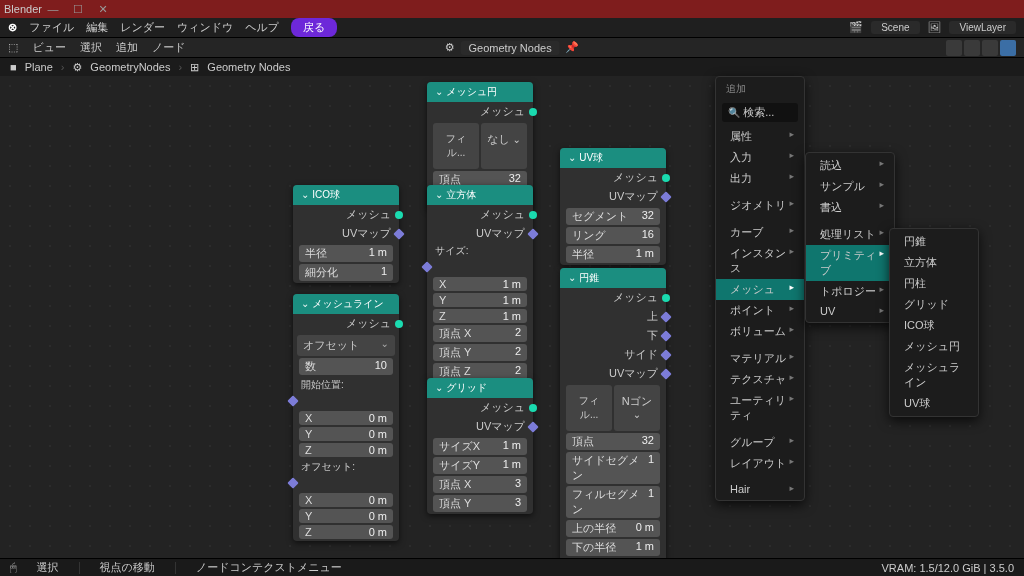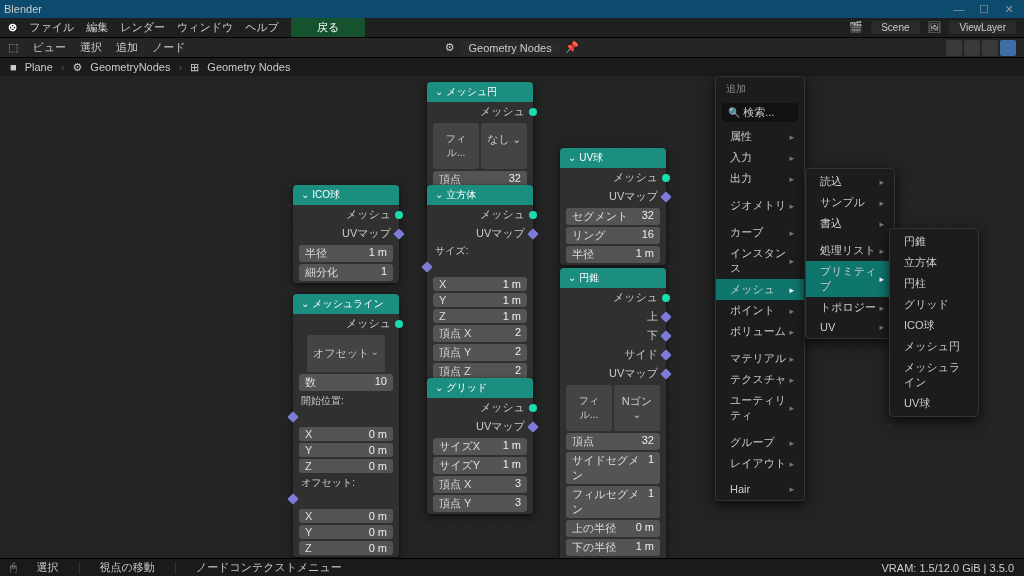--- a/index.html
+++ b/index.html
@@ -1,23 +1,23 @@
 <!DOCTYPE html>
 <html><head>
 <meta charset="utf-8">
 <style>
   *{box-sizing:border-box;margin:0;padding:0;font-family:sans-serif;font-size:11px;color:#ccc;user-select:none}
   body{background:#1b1b1b;width:1024px;height:576px;overflow:hidden;position:relative}
   
-  .titlebar{height:18px;background:#0c4a6e;display:flex;align-items:center;justify-content:space-between;padding:0 4px}
+  .titlebar{height:18px;background:#7f1d1d;display:flex;align-items:center;padding:0 4px}
   .titlebar .right span{display:inline-block;width:22px;text-align:center;color:#999}
   
   .menubar{height:20px;background:#1f1f1f;display:flex;align-items:center;gap:12px;padding:0 8px;border-bottom:1px solid #000}
   .menubar .logo{color:#fff;font-weight:bold}
-  .tab-active{background:#14532d;color:#fff;padding:2px 26px;border-radius:2px}
+  .tab-active{background:#6d28d9;color:#fff;padding:2px 12px;border-radius:8px}
   .menubar .right{margin-left:auto;display:flex;gap:8px;align-items:center}
   .scenebox{background:#2a2a2a;padding:1px 10px;border-radius:3px;font-size:10px}
   
   .toolbar{height:20px;background:#252525;display:flex;align-items:center;gap:14px;padding:0 8px;border-bottom:1px solid #000;font-size:10px;color:#aaa}
   .toolbar .center{position:absolute;left:50%;transform:translateX(-50%);display:flex;align-items:center;gap:6px}
   .pill{background:#2a2a2a;padding:1px 8px;border-radius:3px}
   .toolbar .right{margin-left:auto;display:flex;gap:2px}
   .ticon{width:16px;height:16px;background:#3a3a3a;border-radius:2px}
   .ticon.blue{background:#3b6ea5}
   
@@ -30,29 +30,29 @@
   .node-hdr::before{content:"⌄ ";opacity:.9}
   .row{display:flex;align-items:center;justify-content:space-between;padding:2px 8px;font-size:10px;position:relative;min-height:16px}
   .row.out{justify-content:flex-end}
   .sock{width:8px;height:8px;border-radius:50%;position:absolute;top:50%;transform:translateY(-50%)}
   .sock.r{right:-4px}.sock.l{left:-4px}
   .sock.geo{background:#1adbb0}
   .sock.vec{background:#7c7cd8;border-radius:1px;transform:translateY(-50%) rotate(45deg)}
   .field{background:#545454;border-radius:3px;padding:1px 6px;display:flex;justify-content:space-between;gap:4px;margin:2px 6px;font-size:10px}
   .field span:first-child{color:#ddd}
   .field span:last-child{color:#eee}
-  .drop{background:#444;border-radius:3px;padding:11px 6px;margin:2px 14px;font-size:10px;display:flex;justify-content:space-between}
+  .drop{background:#444;border-radius:3px;padding:3px 6px;margin:2px 4px;font-size:10px;display:flex;justify-content:space-between}
   .drop::after{content:"⌄";color:#aaa}
   .lbl{padding:1px 8px;font-size:10px;color:#ccc}
   .split{display:flex;gap:2px;margin:2px 6px}
   .split .half{flex:1;background:#444;border-radius:3px;padding:9px 6px;font-size:10px;text-align:center}
   
   .menu{position:absolute;background:#1c1c1c;border:1px solid #333;border-radius:4px;min-width:90px;padding:2px 0;box-shadow:0 4px 12px rgba(0,0,0,.7)}
   .menu-title{padding:3px 10px;font-size:10px;color:#888}
-  .menu-item{padding:3px 10px 3px 14px;font-size:10px;color:#ccc;display:flex;justify-content:space-between;align-items:center}
+  .menu-item{padding:3px 10px 3px 14px;font-size:10px;color:#ccc;display:flex;justify-content:space-between;align-items:flex-start}
   .menu-item.hl{background:#0f766e;color:#fff}
   .menu-item .arr{color:#777;font-size:9px}
   .menu-item.hl .arr{color:#fff}
   .search{margin:4px 6px 4px;background:#111;border-radius:3px;padding:2px 6px;font-size:10px;color:#777}
   
   .footer{position:absolute;bottom:0;left:0;right:0;height:18px;background:#1a1a1a;display:flex;align-items:center;padding:0 10px;gap:20px;font-size:10px;color:#888;border-top:1px solid #000}
   .footer .spacer{flex:1}
   .vline{width:1px;height:12px;background:#333}
 </style>
 </head>
@@ -409,21 +409,21 @@
         <span>レイアウト</span>
         <span class="arr">▸</span>
       </div>
     <div style="height:6px"></div>
     <div class="menu-item">
         <span>Hair</span>
         <span class="arr">▸</span>
       </div>
   </div>
 
-  <div class="menu" style="left:805px;top:92px;width:84px">
+  <div class="menu" style="left:805px;top:76px;width:84px">
     <div class="menu-item">
         <span>読込</span>
         <span class="arr">▸</span>
       </div>
     <div class="menu-item">
         <span>サンプル</span>
         <span class="arr">▸</span>
       </div>
     <div class="menu-item">
         <span>書込</span>

